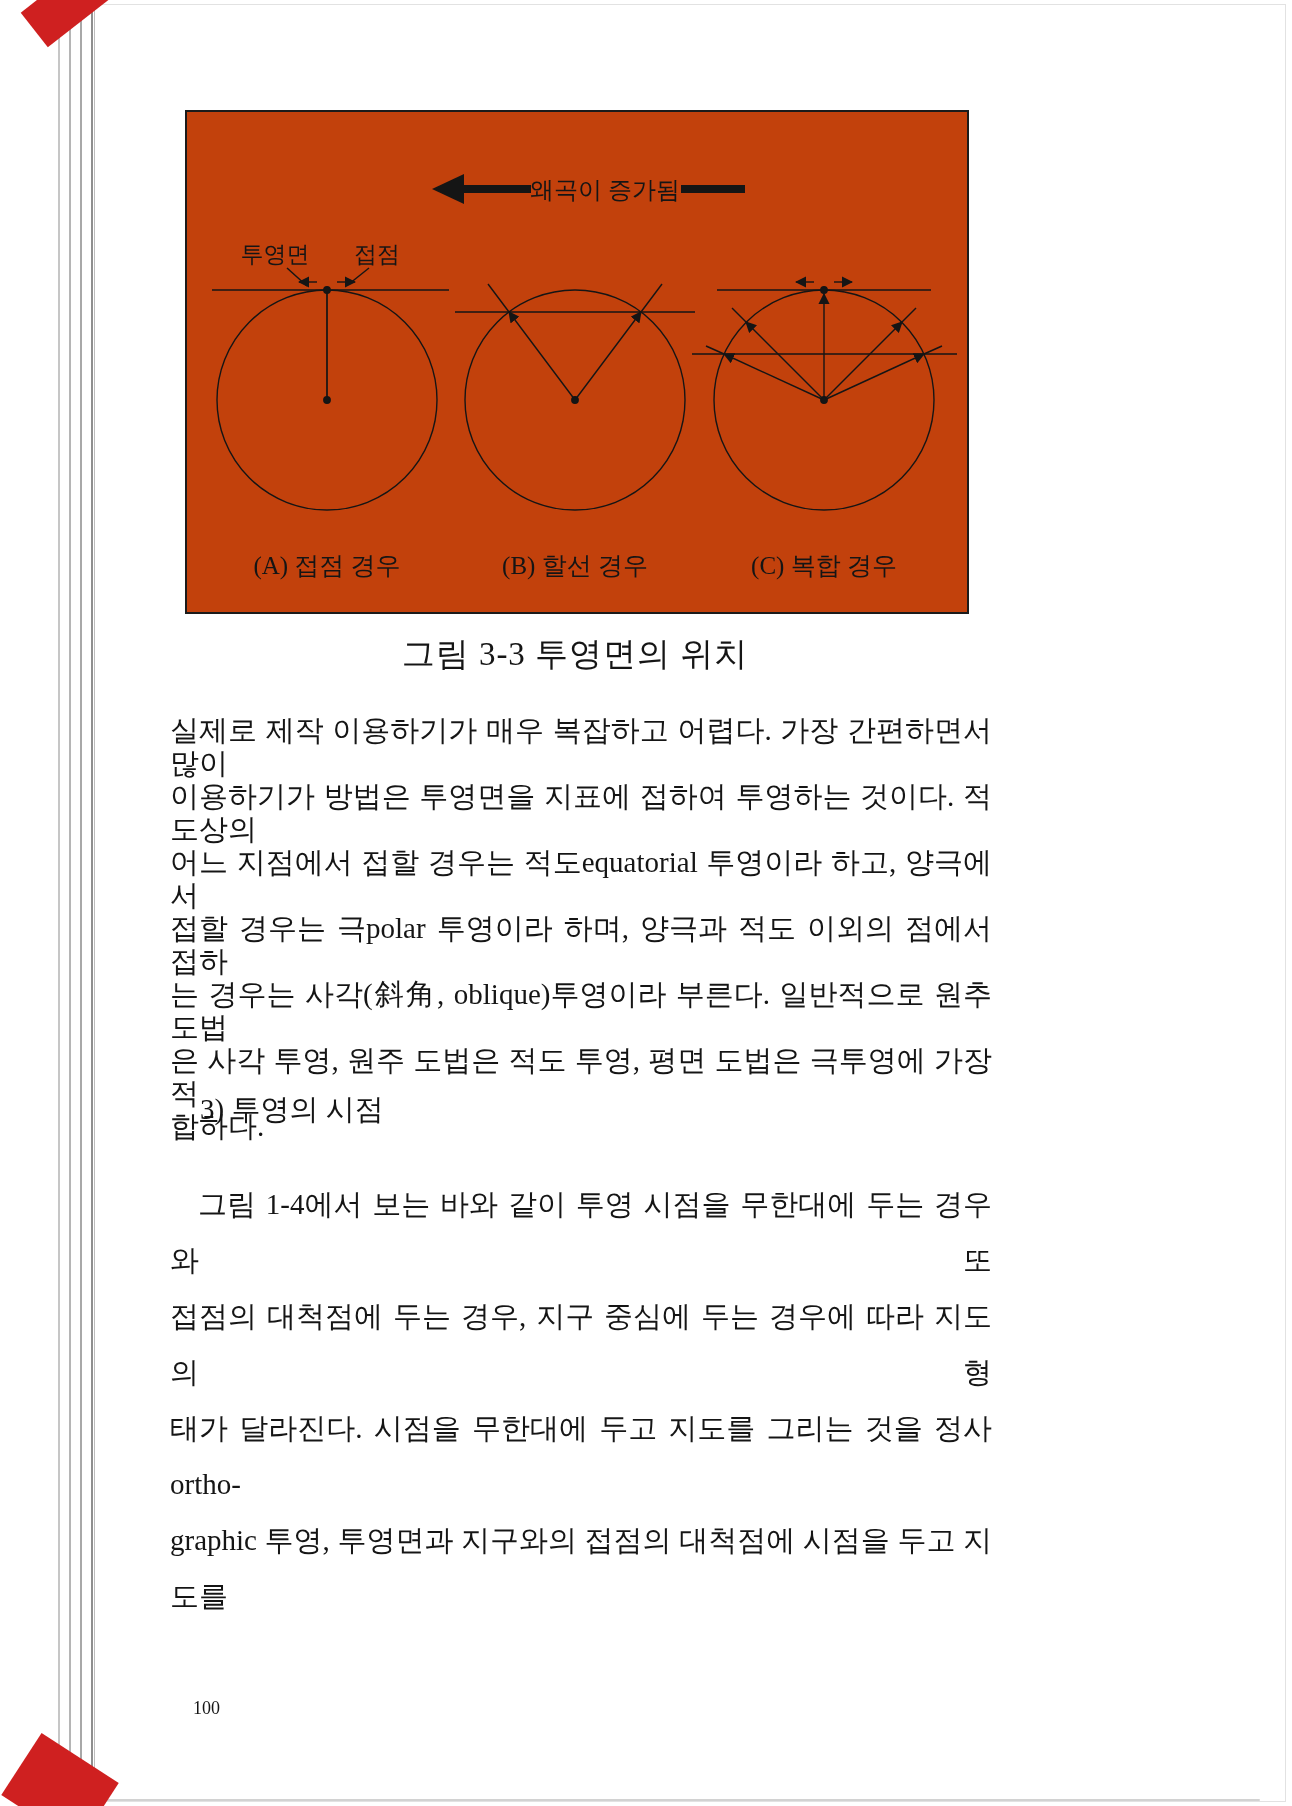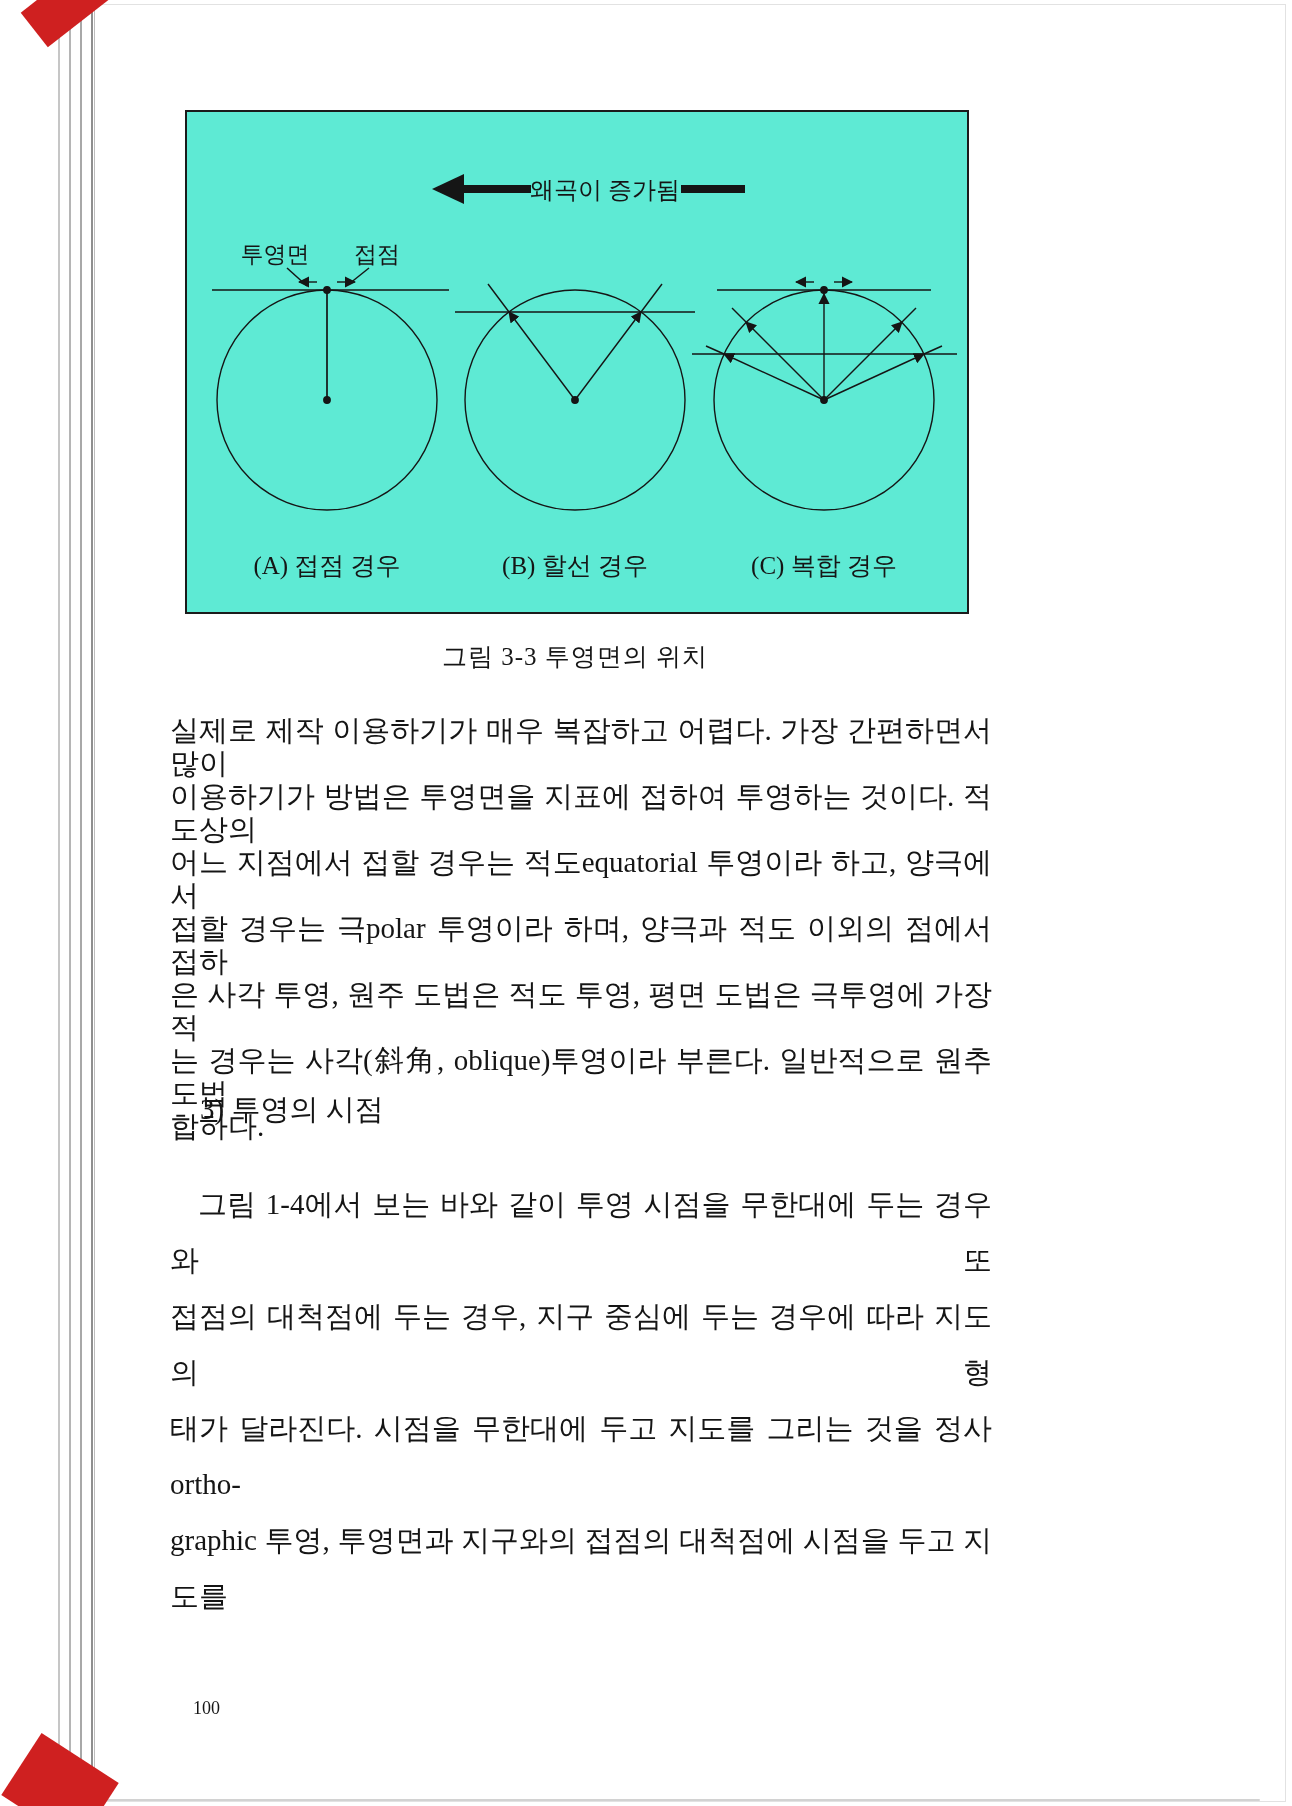--- a/index.html
+++ b/index.html
@@ -19,27 +19,27 @@
     position:absolute;left:94px;top:4px;width:1190px;height:1796px;
     background:#ffffff;border:1px solid #e2e2e2;border-left:1px solid #bdbdbd;
   }
   .red-corner{position:absolute;background:#cf2020;}
   #red-top{left:26px;top:-16px;width:78px;height:44px;transform:rotate(-38deg);}
   #red-bottom{left:14px;top:1752px;width:92px;height:74px;transform:rotate(33deg);}
 
   
   #figure-box{
     position:absolute;left:185px;top:110px;width:780px;height:500px;
-    border:2px solid #1b1b1b;background:#5eead4;
+    border:2px solid #1b1b1b;background:#c2410c;
   }
   #figure-box svg{display:block;}
   #figure-box text{fill:#151515;stroke:none;font-family:inherit;}
   #figure-caption{
     position:absolute;left:185px;top:632px;width:780px;
-    text-align:center;font-size:25px;letter-spacing:1px;margin-top:8px;
+    text-align:center;font-size:33px;letter-spacing:1px;
   }
 
   
   .para{position:absolute;left:170px;width:822px;}
   .line{text-align:justify;text-align-last:justify;font-size:29px;}
   .line.end{text-align-last:left;}
   #p1{top:714px;}
   #p1 .line{line-height:33px;}
   #p2{top:1176px;}
   #p2 .line{line-height:56px;}
@@ -129,22 +129,22 @@
   </svg>
 </div>
 
 <div id="figure-caption">그림 3-3  투영면의 위치</div>
 
 <div class="para" id="p1">
   <div class="line">실제로 제작 이용하기가 매우 복잡하고 어렵다. 가장 간편하면서 많이</div>
   <div class="line">이용하기가 방법은 투영면을 지표에 접하여 투영하는 것이다. 적도상의</div>
   <div class="line">어느 지점에서 접할 경우는 적도equatorial 투영이라 하고, 양극에서</div>
   <div class="line">접할 경우는 극polar 투영이라 하며, 양극과 적도 이외의 점에서 접하</div>
+  <div class="line">는 경우는 사각(斜角, oblique)투영이라 부른다. 일반적으로 원추 도법</div>
   <div class="line">은 사각 투영, 원주 도법은 적도 투영, 평면 도법은 극투영에 가장 적</div>
-  <div class="line">는 경우는 사각(斜角, oblique)투영이라 부른다. 일반적으로 원추 도법</div>
   <div class="line end">합하다.</div>
 </div>
 
 <div id="section-heading">3) 투영의 시점</div>
 
 <div class="para" id="p2">
   <div class="line indent1">그림 1-4에서 보는 바와 같이 투영 시점을 무한대에 두는 경우와 또</div>
   <div class="line">접점의 대척점에 두는 경우, 지구 중심에 두는 경우에 따라 지도의 형</div>
   <div class="line">태가 달라진다. 시점을 무한대에 두고 지도를 그리는 것을 정사ortho-</div>
   <div class="line">graphic 투영, 투영면과 지구와의 접점의 대척점에 시점을 두고 지도를</div>

